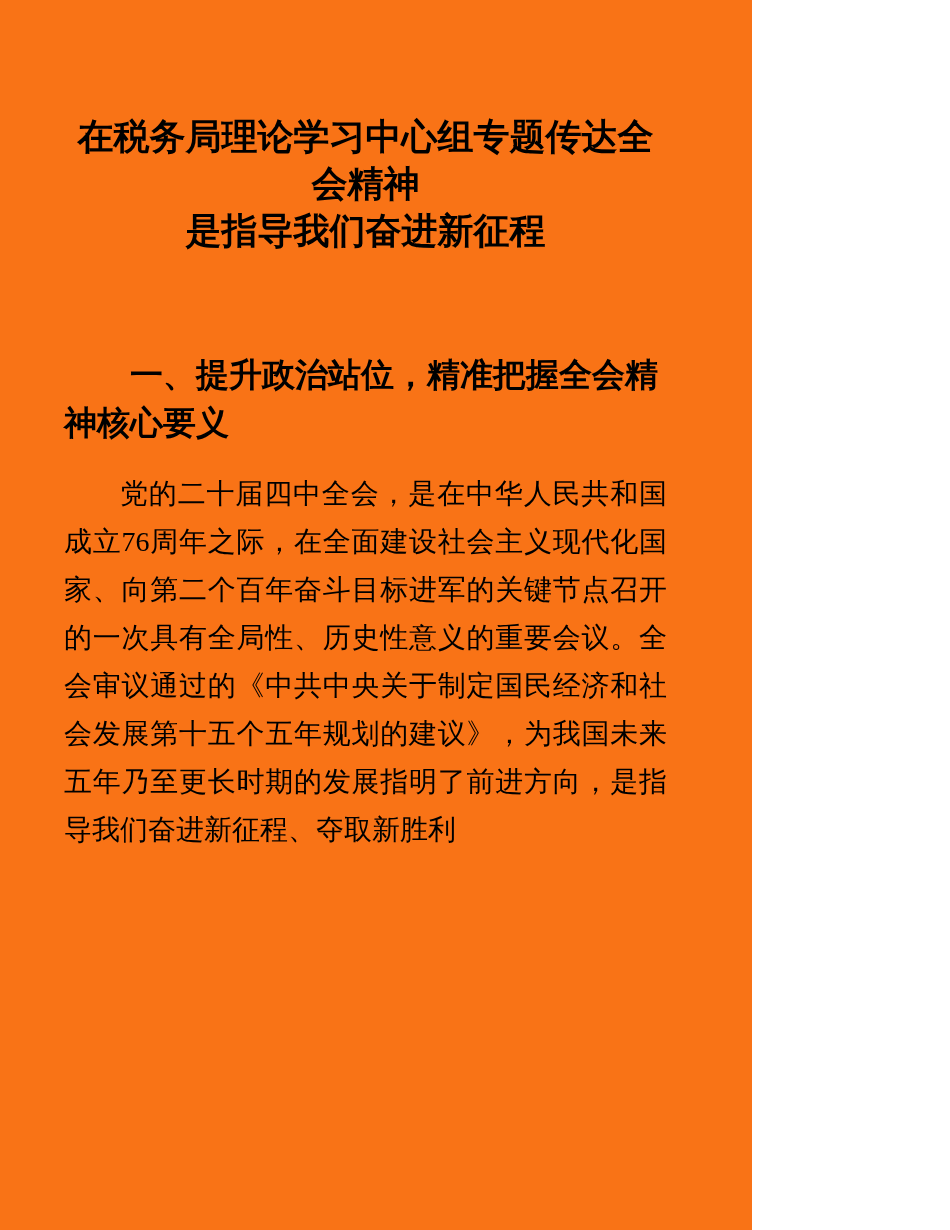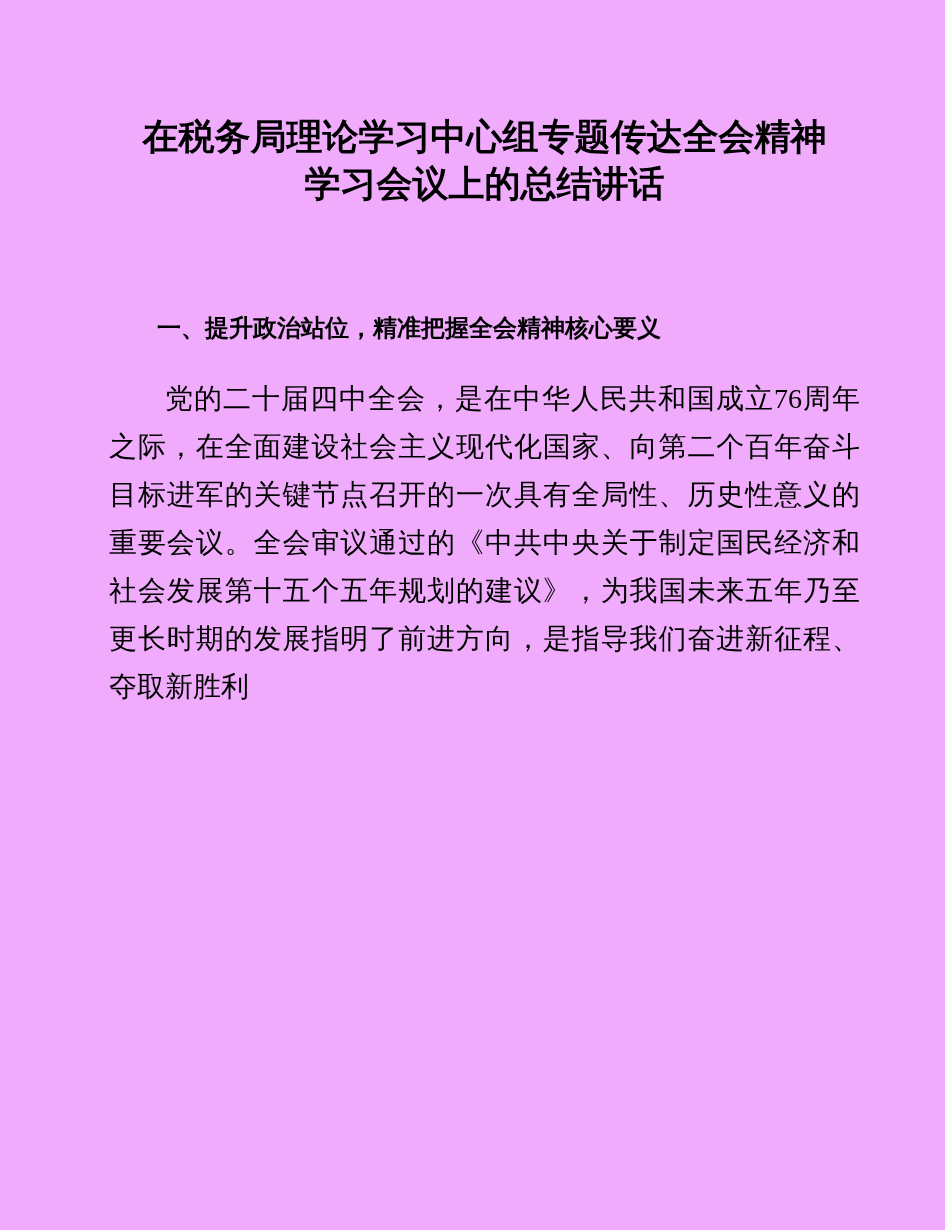--- a/index.html
+++ b/index.html
@@ -1,23 +1,23 @@
 <!DOCTYPE html>
 <html><head>
 <meta charset="utf-8">
 <style>
   * { margin: 0; padding: 0; box-sizing: border-box; }
   html, body { background: #ffffff; }
   .page {
     position: relative;
-    width: 945px;
+    width: 752px;
     height: 1230px;
-    background: #f0abfc;
+    background: #f97316;
     color: #000000;
-    padding: 114px 85px 0 109px;
+    padding: 114px 85px 0 64px;
     overflow: hidden;
   }
   .doc-title {
     font-family: "Liberation Serif", "DejaVu Serif", serif;
     font-weight: bold;
     font-size: 36px;
     line-height: 47px;
     text-align: center;
     color: #000000;
     margin-bottom: 96px;
@@ -30,35 +30,35 @@
     text-align: justify;
     text-justify: inter-character;
     text-indent: 2em;
     color: #000000;
     word-break: break-all;
   }
   .salutation { margin-bottom: 15px; }
   .section-heading {
     font-family: Liberation Serif, serif;
     font-weight: bold;
-    font-size: 24px;
+    font-size: 33px;
     line-height: 48px;
     text-indent: 2em;
     color: #000000;
     margin: 23px 0;
   }
 </style>
 </head>
 <body>
 
 <div class="page">
 
   <h1 class="doc-title">
     <span class="title-line">在税务局理论学习中心组专题传达全会精神</span>
-    <span class="title-line">学习会议上的总结讲话</span>
+    <span class="title-line">是指导我们奋进新征程</span>
   </h1>
 
 
 
   <h2 class="section-heading">一、提升政治站位，精准把握全会精神核心要义</h2>
 
   <p class="body-text">党的二十届四中全会，是在中华人民共和国成立76周年之际，在全面建设社会主义现代化国家、向第二个百年奋斗目标进军的关键节点召开的一次具有全局性、历史性意义的重要会议。全会审议通过的《中共中央关于制定国民经济和社会发展第十五个五年规划的建议》，为我国未来五年乃至更长时期的发展指明了前进方向，是指导我们奋进新征程、夺取新胜利</p>
 
 </div>
 

